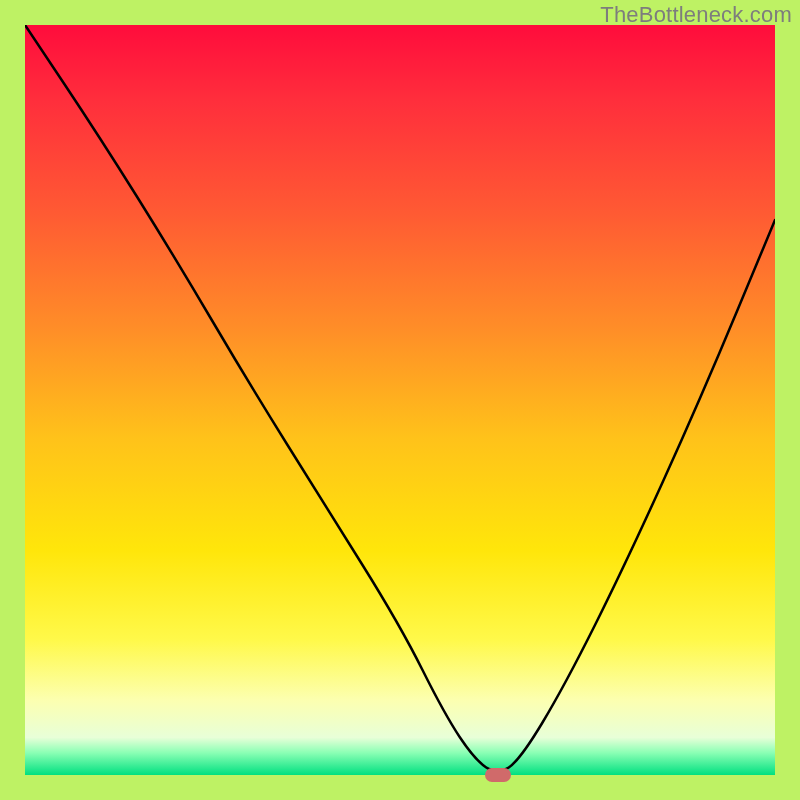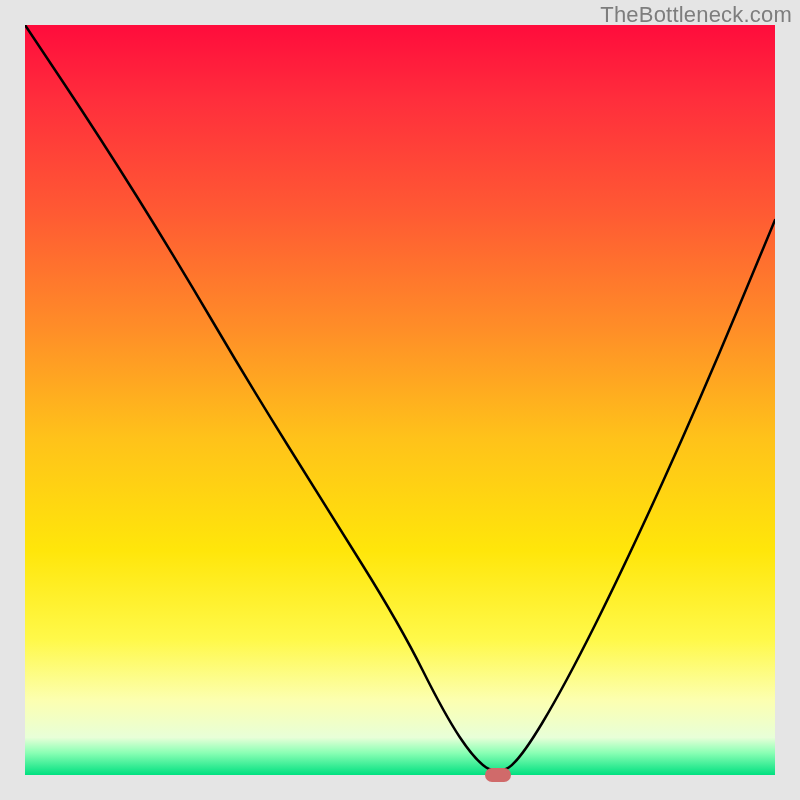--- a/index.html
+++ b/index.html
@@ -7,21 +7,21 @@
     padding: 0;
     width: 800px;
     height: 800px;
     background: #000;
     overflow: hidden;
   }
   .frame {
     position: relative;
     width: 800px;
     height: 800px;
-    background: #e5e5e5;
+    background: #bef264;
   }
   .plot-area {
     position: absolute;
     left: 25px;
     top: 25px;
     width: 750px;
     height: 750px;
     background: linear-gradient(to bottom,
       #ff0c3c 0%,
       #ff2e3c 10%,

